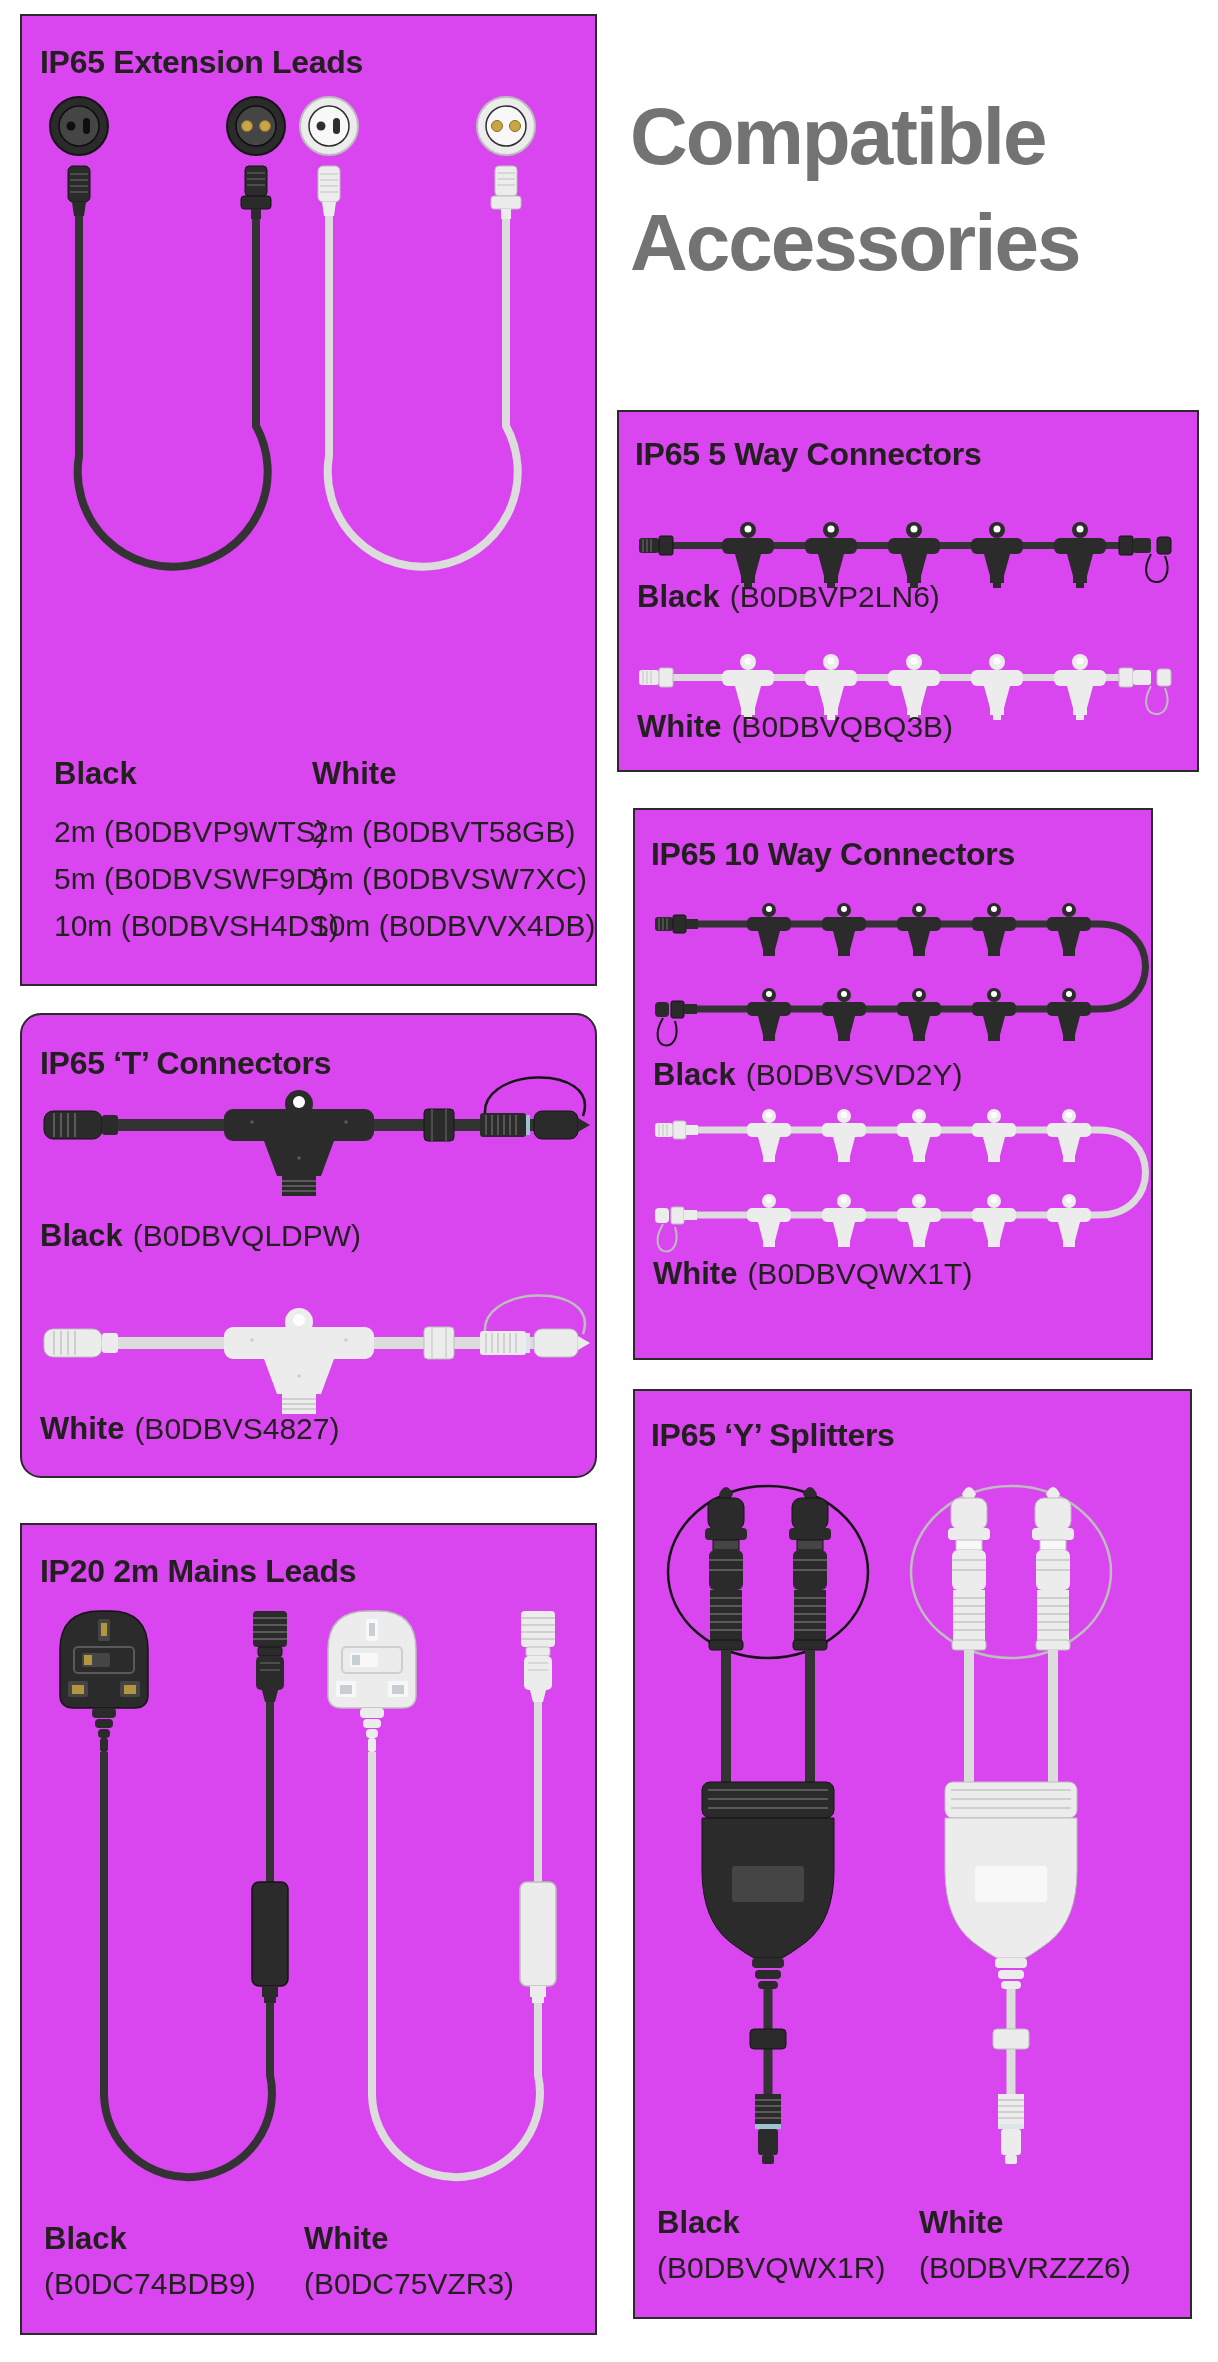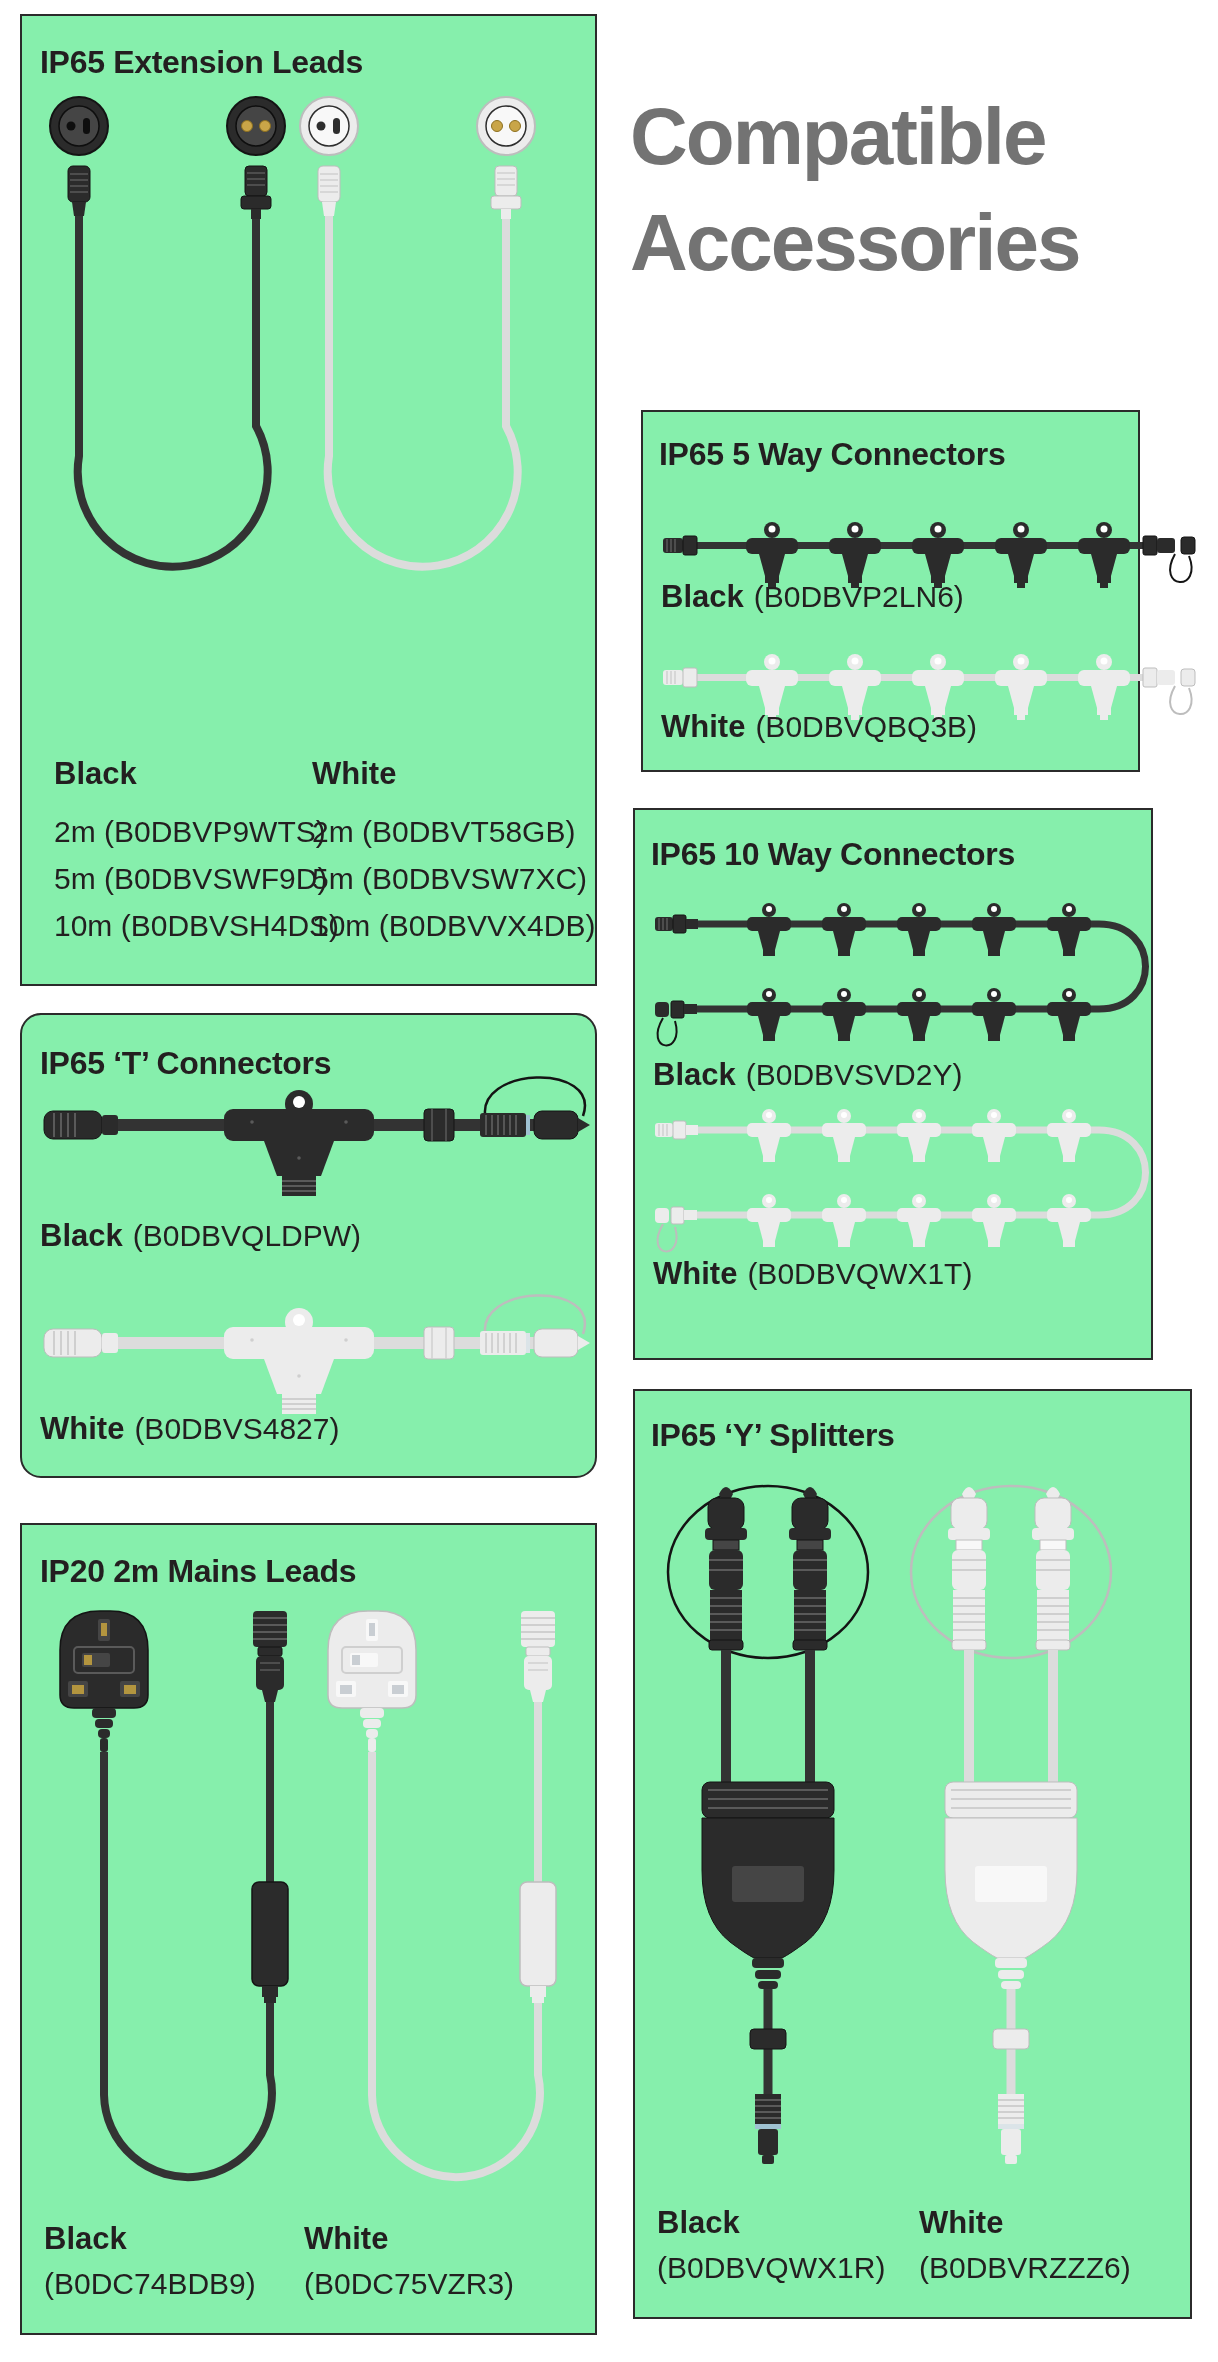--- a/index.html
+++ b/index.html
@@ -1,20 +1,20 @@
 <!DOCTYPE html>
 <html><head>
 <meta charset="utf-8">
 <style>
   html,body{margin:0;padding:0;background:#ffffff;}
   body{width:1218px;height:2362px;position:relative;font-family:"Liberation Sans",sans-serif;color:#231f20;}
   .canvas{position:absolute;left:0;top:0;width:1218px;height:2362px;overflow:hidden;background:#fff;}
   h1{position:absolute;left:630px;top:84px;margin:0;font-size:80px;line-height:1.32;
      font-weight:bold;letter-spacing:-2px;color:#737373;}
-  .box{position:absolute;border:2px solid #2b2b2b;background:#86efac;box-sizing:border-box;}
+  .box{position:absolute;border:2px solid #2b2b2b;background:#d946ef;box-sizing:border-box;}
   .box h2{position:absolute;margin:0;font-size:32px;font-weight:bold;letter-spacing:-0.3px;white-space:nowrap;}
   .clabel{font-weight:bold;font-size:31px;}
   .code{font-size:30px;font-weight:normal;}
   .vline{position:absolute;white-space:nowrap;}
   .vline .code{margin-left:10px;}
   .col{position:absolute;}
   .col .clabel{margin-bottom:16px;}
   .col .code{line-height:47px;white-space:nowrap;}
   .stack{position:absolute;}
   .stack .clabel{margin-bottom:10px;}
@@ -242,21 +242,21 @@
     <div class="stack" style="left:22px;top:696px;">
       <div class="clabel">Black</div>
       <div class="code">(B0DC74BDB9)</div>
     </div>
     <div class="stack" style="left:282px;top:696px;">
       <div class="clabel">White</div>
       <div class="code">(B0DC75VZR3)</div>
     </div>
   </section>
 
-  <section class="box" style="left:641px;top:410px;width:499px;height:362px;padding-left:14px;">
+  <section class="box" style="left:617px;top:410px;width:582px;height:362px;padding-left:14px;">
     <h2 style="left:16px;top:24px;">IP65 5 Way Connectors</h2>
     <svg class="product black" style="left:14px;top:86px;" width="540" height="100" viewBox="0 0 540 100">
         <use href="#def-way5"></use>
       </svg>
     <div class="vline" style="left:18px;top:167px;">
       <span class="clabel">Black</span><span class="code">(B0DBVP2LN6)</span>
     </div>
     <svg class="product white" style="left:14px;top:218px;" width="540" height="100" viewBox="0 0 540 100">
         <use href="#def-way5"></use>
       </svg>

